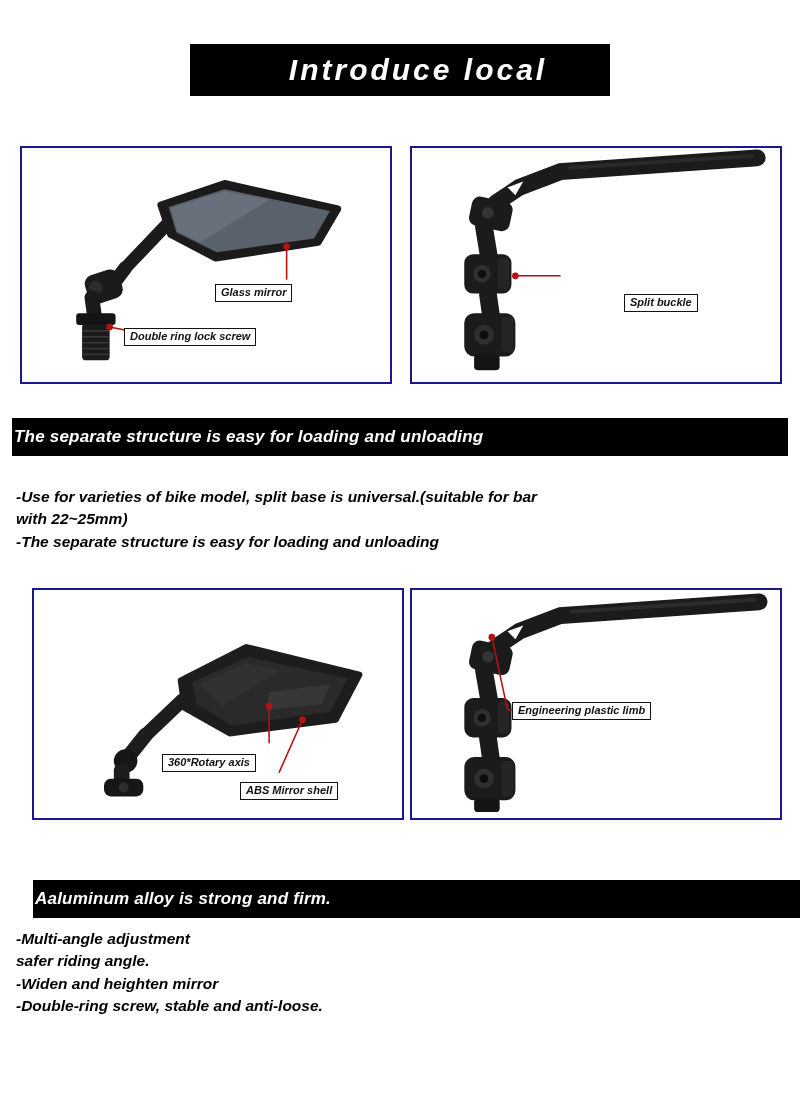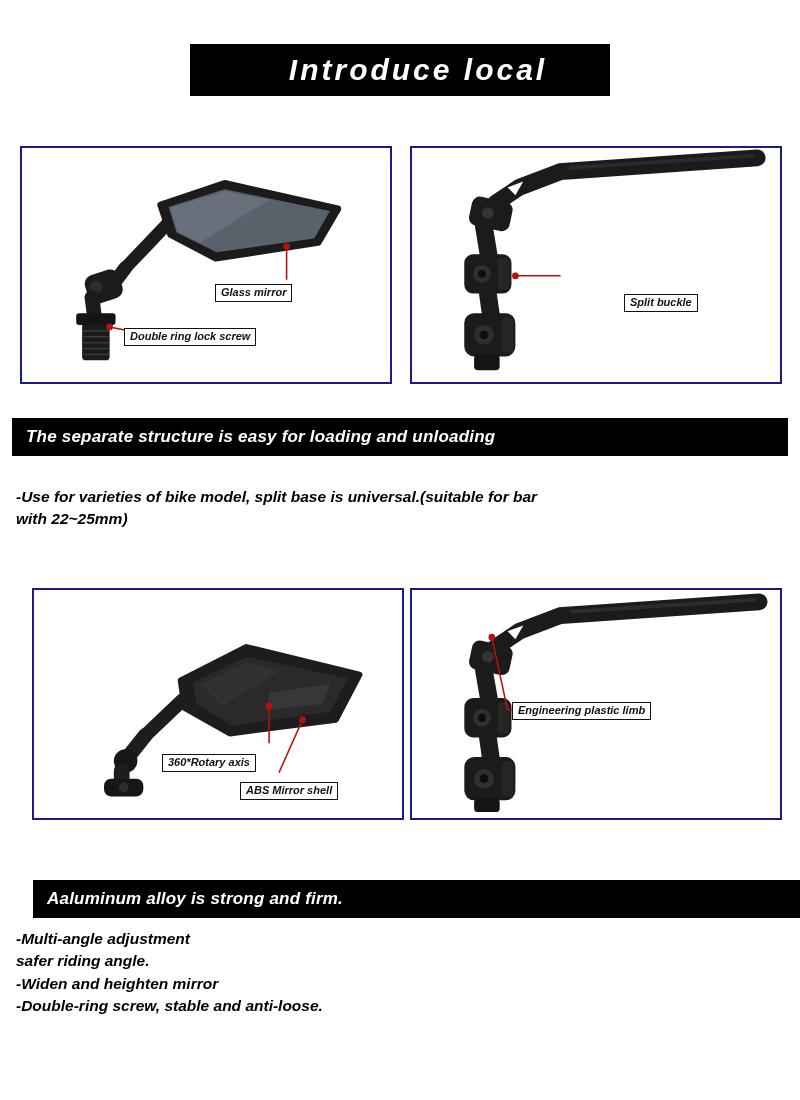--- a/index.html
+++ b/index.html
@@ -70,21 +70,21 @@
     height: 38px;
     background: #000;
     display: flex;
     align-items: center;
   }
   .section-bar .txt {
     color: #fff;
     font-size: 17px;
     font-weight: bold;
     font-style: italic;
-    padding-left: 14px;
+    padding-left: 2px;
     letter-spacing: 0.2px;
   }
   .bar1 { top: 418px; }
   .bar2 { top: 880px; margin-left: 21px; }
 
   
   .body-text {
     position: absolute;
     left: 16px;
     width: 770px;
@@ -176,20 +176,21 @@
     <div class="callout" style="left:212px; top:146px;">Split buckle</div>
   </div>
 
   <div class="section-bar bar1">
     <div class="txt">The separate structure is easy for loading and unloading</div>
   </div>
 
   <div class="body-text body1">
     <p>-Use for varieties of bike model, split base is universal.(suitable for bar</p>
     <p>with 22~25mm)</p>
+    <p>-The separate structure is easy for loading and unloading</p>
   </div>
 
   <div class="panel p3">
     <svg viewBox="0 0 372 232" xmlns="http://www.w3.org/2000/svg">
 
       <path d="M148 92 L215 58 L330 86 L306 132 L198 146 L152 120 Z" fill="#1d1d1d" stroke="#1d1d1d" stroke-width="6" stroke-linejoin="round"></path>
       <path d="M160 94 L216 68 L318 90 L300 124 L200 138 L164 116 Z" fill="#2a2a2a"></path>
       <path d="M238 104 L300 96 L292 116 L236 122 Z" fill="#3a3a3a" opacity="0.85"></path>
       <path d="M168 96 L214 74 L250 82 L190 118 Z" fill="#343434" opacity="0.7"></path>
 

